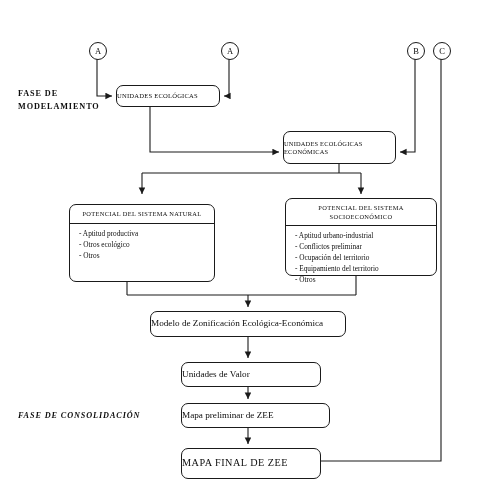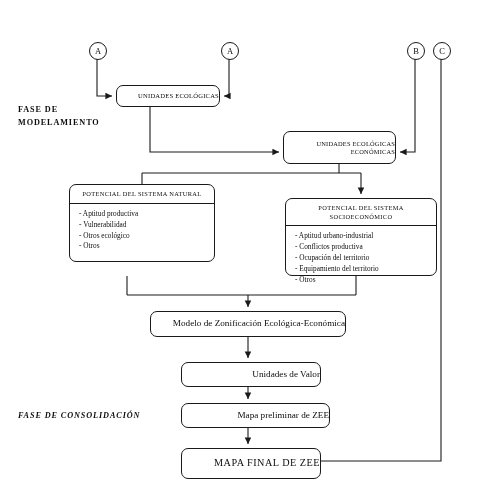--- a/index.html
+++ b/index.html
@@ -23,21 +23,21 @@
     height: 504px;
   }
   .node {
     position: absolute;
     box-sizing: border-box;
     border: 1.2px solid #1a1a1a;
     border-radius: 7px;
     background: #ffffff;
     display: flex;
     flex-direction: column;
-    align-items: flex-end;
+    align-items: flex-start;
     justify-content: center;
     text-align: center;
     color: #0d0d0d;
   }
   .node-title {
     font-variant: small-caps;
     letter-spacing: 0.2px;
     line-height: 1.2;
   }
   .node-plain {
@@ -101,21 +101,21 @@
   
   #node-unidades-ecologicas {
     left: 116px; top: 85px; width: 104px; height: 22px;
     font-size: 6.6px;
   }
   #node-unidades-ecologicas-economicas {
     left: 283px; top: 131px; width: 113px; height: 33px;
     font-size: 6.4px;
   }
   #node-potencial-natural {
-    left: 69px; top: 184px; width: 146px; height: 78px;
+    left: 69px; top: 204px; width: 146px; height: 78px;
   }
   #node-potencial-socioeconomico {
     left: 285px; top: 198px; width: 152px; height: 78px;
   }
   #node-modelo-zee {
     left: 150px; top: 311px; width: 196px; height: 26px;
     font-size: 9.2px;
   }
   #node-unidades-manejo {
     left: 181px; top: 362px; width: 140px; height: 25px;
@@ -128,21 +128,21 @@
   #node-mapa-final {
     left: 181px; top: 448px; width: 140px; height: 31px;
     font-size: 10.2px;
     font-variant: small-caps;
     letter-spacing: 0.5px;
   }
   #circle-a-left  { left: 89px;  top: 42px; }
   #circle-a-right { left: 221px; top: 42px; }
   #circle-b       { left: 407px; top: 42px; }
   #circle-c       { left: 433px; top: 42px; }
-  #label-fase-modelamiento { left: 18px; top: 104px; }
+  #label-fase-modelamiento { left: 18px; top: 88px; }
   #label-fase-consolidacion { left: 18px; top: 410px; font-style: italic; }
 </style>
 </head>
 <body>
 
 <div id="canvas">
 
   <svg id="svg-layer" viewBox="0 0 481 504" xmlns="http://www.w3.org/2000/svg">
     <defs>
       <marker id="arrowhead" markerWidth="7" markerHeight="7" refX="6" refY="3" orient="auto" markerUnits="strokeWidth">
@@ -204,34 +204,33 @@
 
   <div class="node" id="node-unidades-ecologicas-economicas">
     <div class="node-title">UNIDADES ECOLÓGICAS</div>
     <div class="node-title">ECONÓMICAS</div>
   </div>
 
   <div class="node node-split" id="node-potencial-natural">
     <div class="split-header">POTENCIAL DEL SISTEMA NATURAL</div>
     <ul class="split-list">
         <li>Aptitud productiva</li>
-        <li>Vulnerabilidad</li>
         <li>Otros ecológico</li>
         <li>Otros</li>
       </ul>
   </div>
 
   <div class="node node-split" id="node-potencial-socioeconomico">
     <div class="split-header">
       <div>POTENCIAL DEL SISTEMA</div>
       <div>SOCIOECONÓMICO</div>
     </div>
     <ul class="split-list">
         <li>Aptitud urbano-industrial</li>
-        <li>Conflictos productiva</li>
+        <li>Conflictos preliminar</li>
         <li>Ocupación del territorio</li>
         <li>Equipamiento del territorio</li>
         <li>Otros</li>
       </ul>
   </div>
 
   <div class="node" id="node-modelo-zee">
     <div class="node-plain">Modelo de Zonificación Ecológica-Económica</div>
   </div>
 

